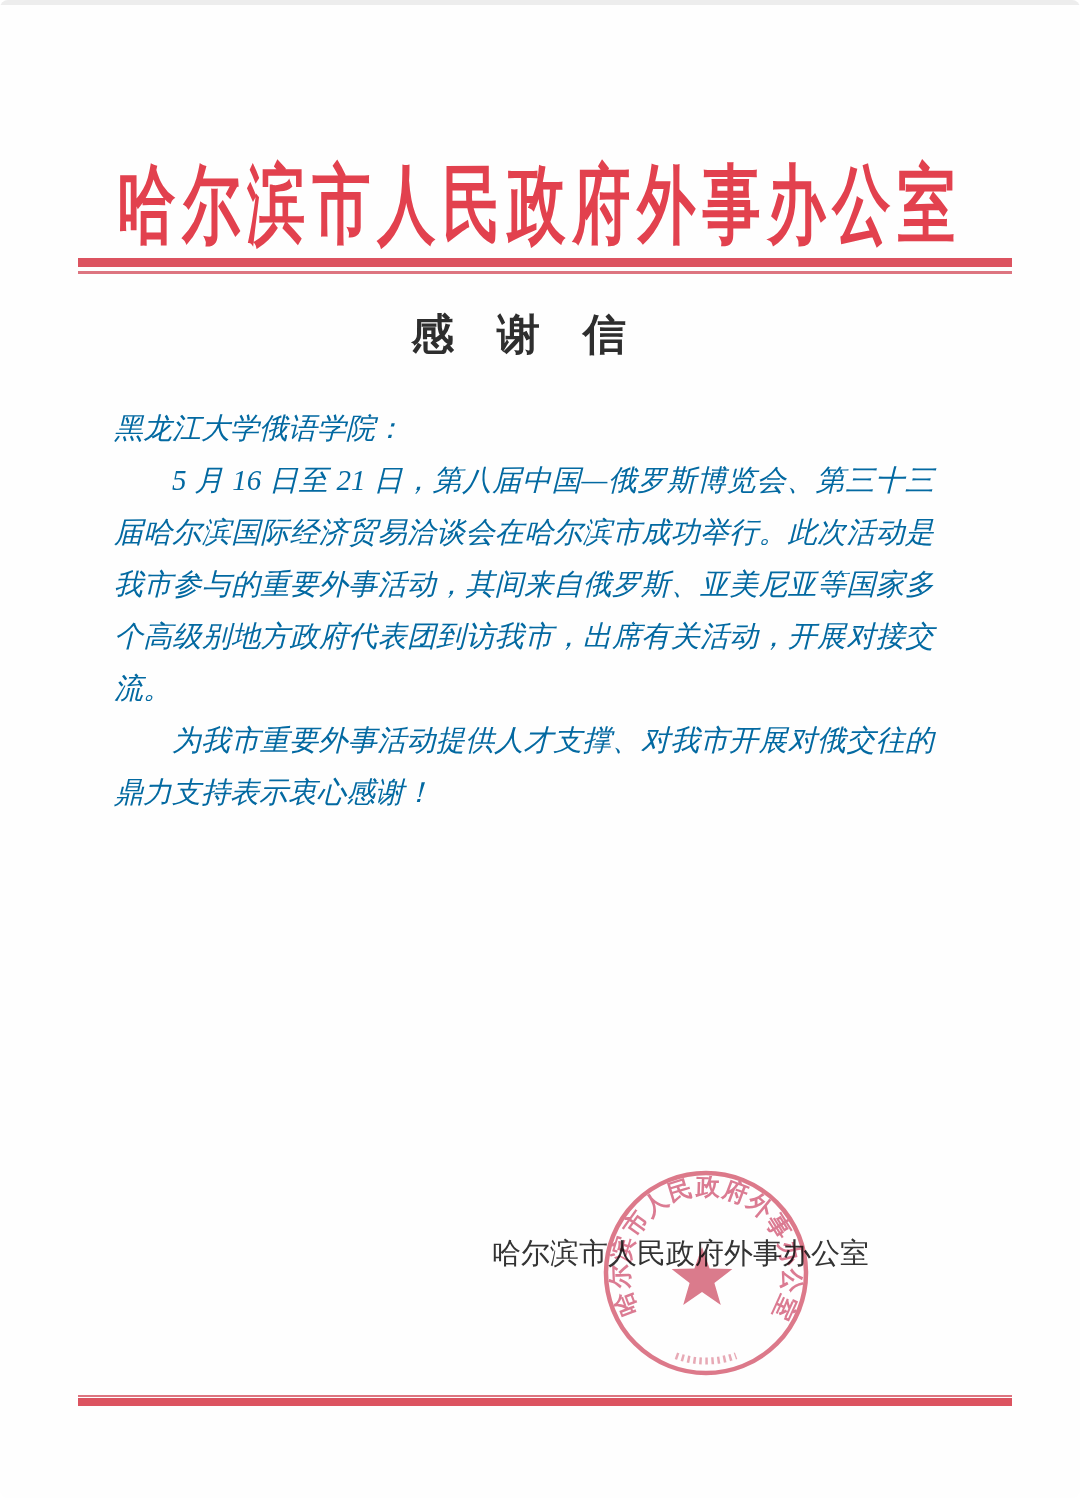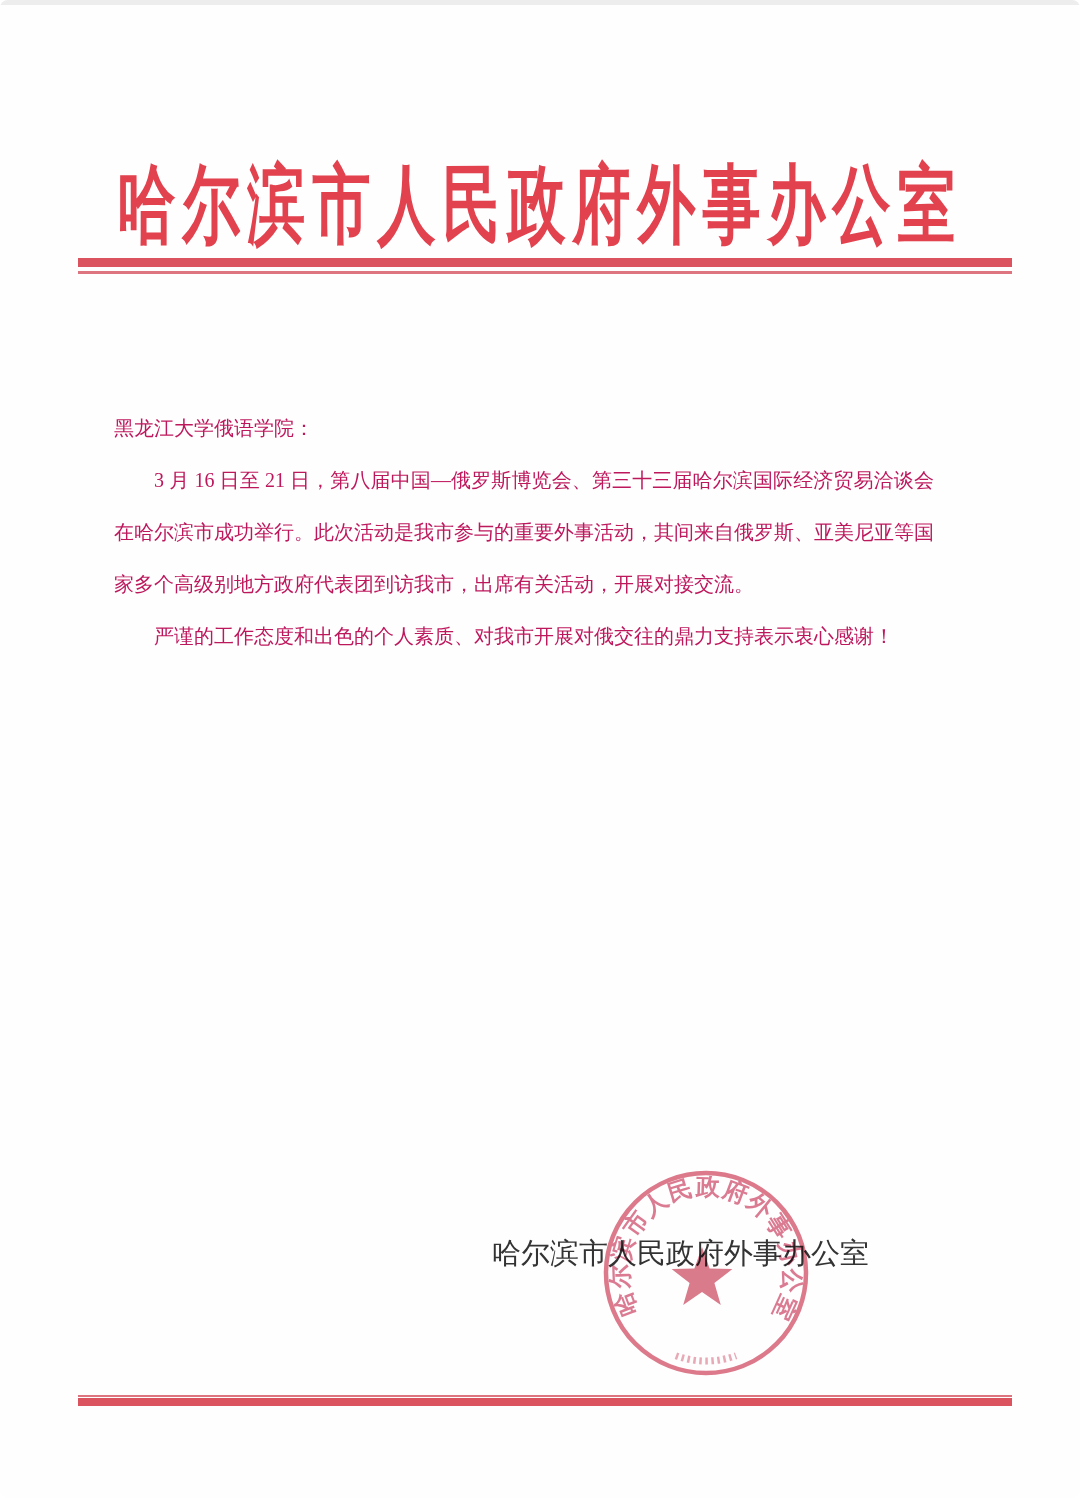--- a/index.html
+++ b/index.html
@@ -44,25 +44,26 @@
     text-align: center;
     font-size: 43px;
     font-weight: bold;
     color: #2e2e2e;
     white-space: nowrap;
   }
   
   .body {
     position: absolute;
     left: 114px; top: 402px; width: 820px;
-    font-size: 20px;
+    font-size: 29px;
     line-height: 52px;
-    color: #be185d;
+    color: #0369a1;
     text-align: justify;
     text-justify: inter-ideograph;
+    font-style: italic;
   }
   .body p { margin: 0; }
   .body p.para { text-indent: 2em; }
   
   .signature {
     position: absolute;
     left: 492px; top: 1234px;
     font-size: 29px;
     color: #333333;
     white-space: nowrap;
@@ -109,25 +110,26 @@
 
   <div class="scan-edge"></div>
 
   <div class="letterhead">哈尔滨市人民政府外事办公室</div>
 
   <div class="rule rule-top">
     <div class="thick"></div>
     <div class="thin"></div>
   </div>
 
+  <div class="doc-title">感　谢　信</div>
 
   <div class="body">
     <p class="salutation">黑龙江大学俄语学院：</p>
-    <p class="para">3 月 16 日至 21 日，第八届中国—俄罗斯博览会、第三十三届哈尔滨国际经济贸易洽谈会在哈尔滨市成功举行。此次活动是我市参与的重要外事活动，其间来自俄罗斯、亚美尼亚等国家多个高级别地方政府代表团到访我市，出席有关活动，开展对接交流。</p>
-    <p class="para">严谨的工作态度和出色的个人素质、对我市开展对俄交往的鼎力支持表示衷心感谢！</p>
+    <p class="para">5 月 16 日至 21 日，第八届中国—俄罗斯博览会、第三十三届哈尔滨国际经济贸易洽谈会在哈尔滨市成功举行。此次活动是我市参与的重要外事活动，其间来自俄罗斯、亚美尼亚等国家多个高级别地方政府代表团到访我市，出席有关活动，开展对接交流。</p>
+    <p class="para">为我市重要外事活动提供人才支撑、对我市开展对俄交往的鼎力支持表示衷心感谢！</p>
   </div>
 
   <div class="signature">哈尔滨市人民政府外事办公室</div>
 
 
   <svg class="stamp" viewBox="0 0 212 212" xmlns="http://www.w3.org/2000/svg">
     <circle class="ring" cx="106" cy="106" r="100"></circle>
     <defs>
       <path id="stamp-arc-path" d="M 38.5 145 A 78 78 0 1 1 173.5 145"></path>
     </defs>

